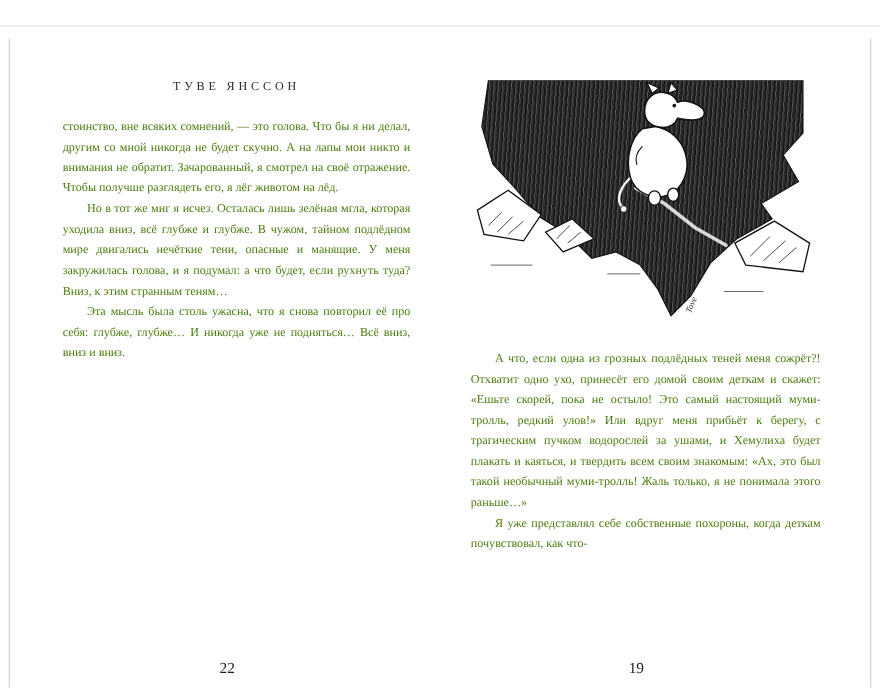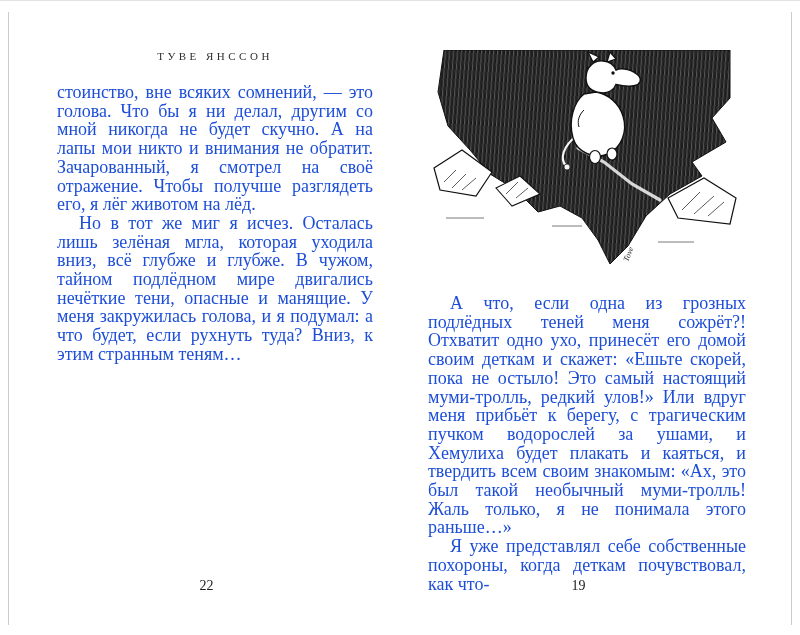--- a/index.html
+++ b/index.html
@@ -4,45 +4,45 @@
 <style>
   * { margin:0; padding:0; box-sizing:border-box; }
   html,body { width:800px; height:635px; }
   body {
     background:#ffffff;
     font-family:"Liberation Serif", serif;
     color:#1d1d1d;
     overflow:hidden;
     position:relative;
   }
-  .spread { position:absolute; inset:0; background:#ffffff; }
+  .spread { position:absolute; inset:0; background:#ffffff;margin-top:23px; }
 
   .edge { position:absolute; background:#cccccc; }
   .edge-left  { left:8px;  top:12px; bottom:10px; width:1px; }
   .edge-right { right:8px; top:12px; bottom:10px; width:1px; }
   .edge-bottom{ left:8px; right:8px; bottom:9px; height:1px; background:#e3e3e3; }
 
   .page { position:absolute; top:50px; height:560px; }
   .page-left  { left:57px;  width:316px; }
   .page-right { left:428px; width:318px; }
 
   .running-head {
     text-align:center;
     font-size:11px;
     letter-spacing:3.5px;
     color:#2e2e2e;
     margin-bottom:21px;
     white-space:nowrap;
   }
 
   .body-text p {
-    font-size:18px;
+    font-size:11px;
     line-height:18.7px;
     text-align:justify;
-    color:#1d4ed8;
+    color:#4d7c0f;
   }
   .body-text p.indent { text-indent:22px; }
 
   .page-number {
     position:absolute;
     left:0; right:17px;
     top:528px;
     text-align:center;
     font-size:14px;
     color:#222222;
@@ -62,20 +62,21 @@
 
   <div class="edge edge-left"></div>
   <div class="edge edge-right"></div>
   <div class="edge-bottom"></div>
 
   <div class="page page-left">
     <div class="running-head">ТУВЕ ЯНССОН</div>
     <div class="body-text">
       <p>стоинство, вне всяких сомнений, — это голова. Что бы я ни делал, другим со мной никогда не будет скучно. А на лапы мои никто и внимания не обратит. Зачарованный, я смотрел на своё отражение. Чтобы получше разглядеть его, я лёг животом на лёд.</p>
       <p class="indent">Но в тот же миг я исчез. Осталась лишь зелёная мгла, которая уходила вниз, всё глубже и глубже. В чужом, тайном подлёдном мире двигались нечёткие тени, опасные и манящие. У меня закружилась голова, и я подумал: а что будет, если рухнуть туда? Вниз, к этим странным теням…</p>
+      <p class="indent">Эта мысль была столь ужасна, что я снова повторил её про себя: глубже, глубже… И никогда уже не подняться… Всё вниз, вниз и вниз.</p>
     </div>
     <div class="page-number">22</div>
   </div>
 
   <div class="page page-right">
 
     <div class="illustration">
       <svg viewBox="0 0 310 228" xmlns="http://www.w3.org/2000/svg">
         <defs>
           <pattern id="darkhatch" width="4" height="9" patternUnits="userSpaceOnUse" patternTransform="rotate(4)">

